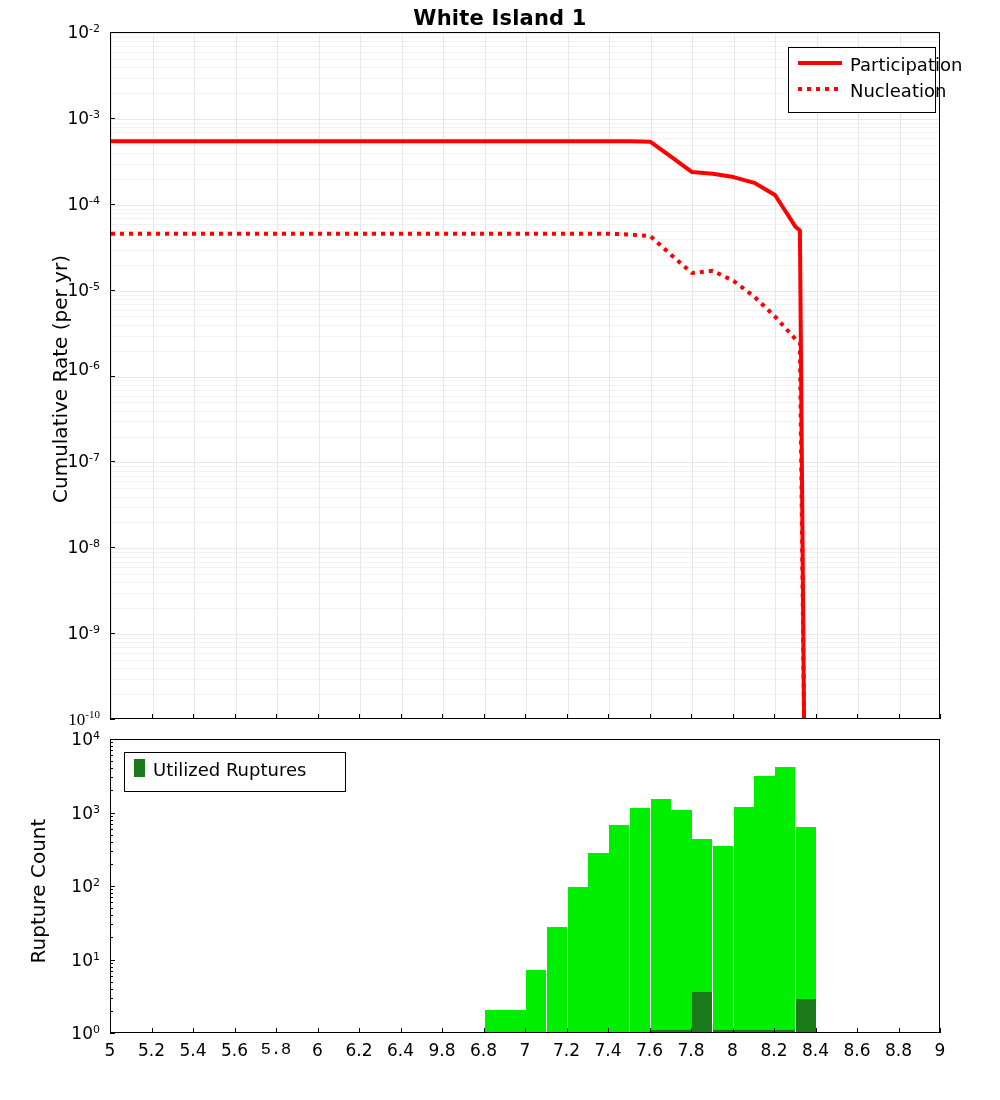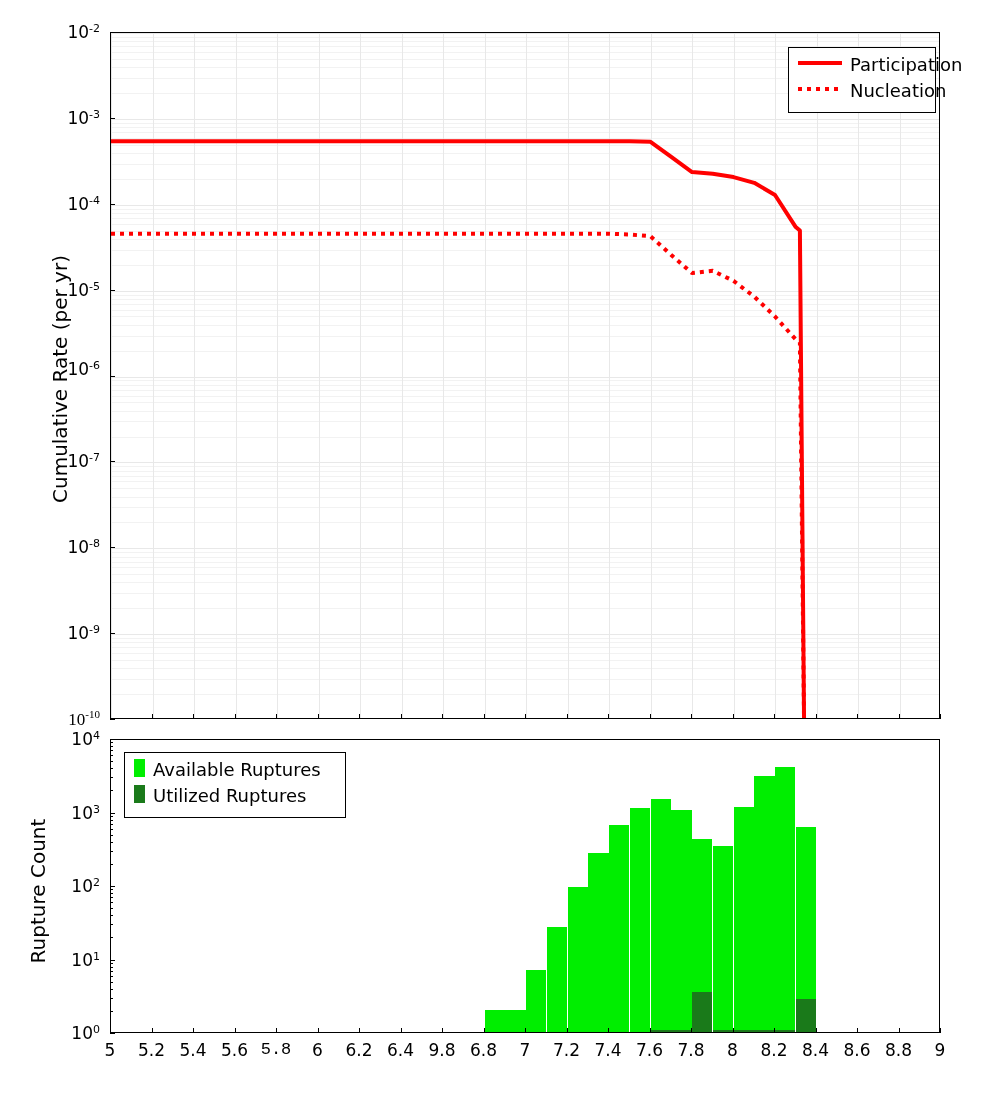--- a/index.html
+++ b/index.html
@@ -146,20 +146,21 @@
     box-sizing: border-box;
   }
   .bar-avail { background: #00ee00; }
   .bar-util  { background: #1a7a1a; position: absolute; bottom: 0; left: 0; right: 0; }
 </style>
 </head>
 <body>
 
 <div id="root">
 
+  <div class="chart-title">White Island 1</div>
 
   <div class="panel" id="topPanel" style="left:110px; top:32px; width:830px; height:687px;">
       <div class="gridline-h" style="top: 0px;"></div>
       <div class="gridline-h minor" style="top: 60.024px;"></div>
       <div class="gridline-h minor" style="top: 44.9022px;"></div>
       <div class="gridline-h minor" style="top: 34.1731px;"></div>
       <div class="gridline-h minor" style="top: 25.851px;"></div>
       <div class="gridline-h minor" style="top: 19.0513px;"></div>
       <div class="gridline-h minor" style="top: 13.3022px;"></div>
       <div class="gridline-h minor" style="top: 8.32215px;"></div>
@@ -368,24 +369,20 @@
       <div class="tickmark-y minor" style="left: 110px; top: 966.623px;"></div>
       <div class="tickmark-y minor" style="left: 110px; top: 962.863px;"></div>
       <div class="ytick" style="top: 1033px; left: 0px; width: 100px;">10<sup>0</sup></div>
       <div class="tickmark-y" style="left: 110px; top: 1033px;"></div>
     </div>
 
   <div class="axis-label-y" style="left:-62px; top:879px; width:200px; text-align:center; transform:rotate(-90deg);">Rupture Count</div>
 
   <div class="legend" id="botLegend" style="left:124px; top:752px; width:222px;">
     <div class="legend-row">
-      <span class="legend-swatch" style="background:#00ee00;"></span>
-      <span class="legend-label">Available Ruptures</span>
-    </div>
-    <div class="legend-row">
       <span class="legend-swatch" style="background:#1a7a1a;"></span>
       <span class="legend-label">Utilized Ruptures</span>
     </div>
   </div>
 
   <div id="xTicks">
       <div class="tickmark-x" style="left: 110px; top: 1028px;"></div>
       <div class="tickmark-x" style="left: 110px; top: 714px;"></div>
       <div class="xtick" style="left: 110px; top: 1040px;">5</div>
       <div class="tickmark-x" style="left: 151.5px; top: 1028px;"></div>

